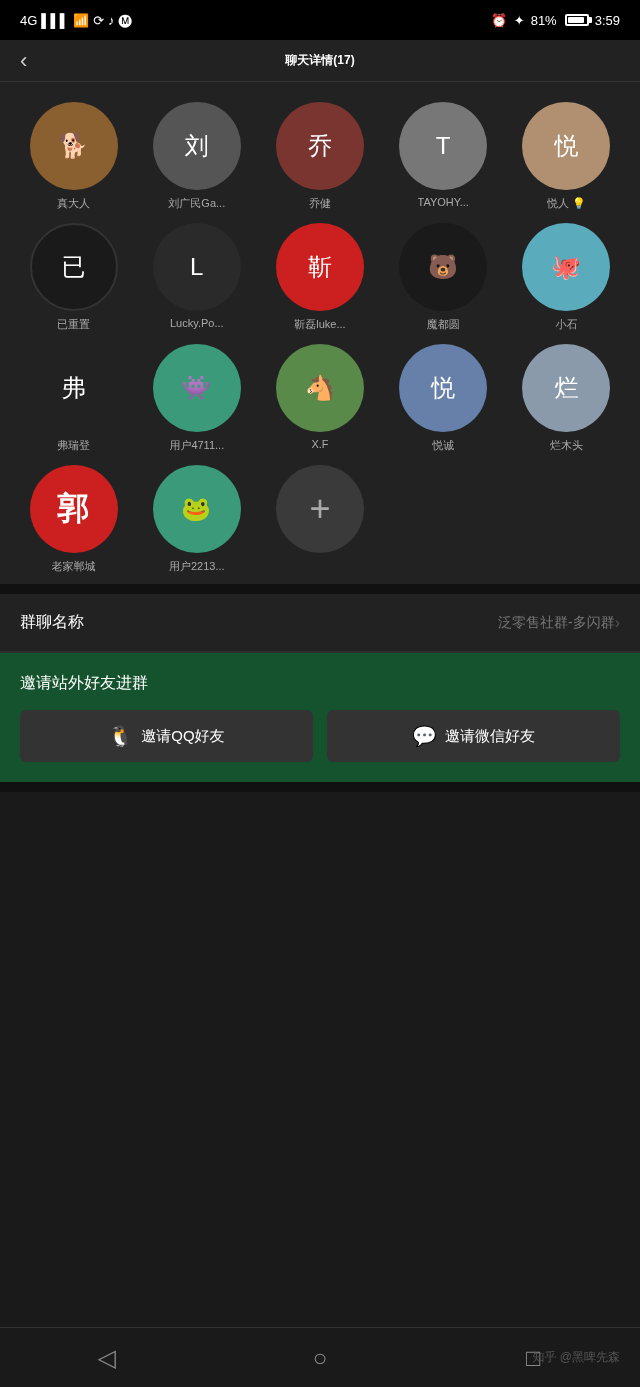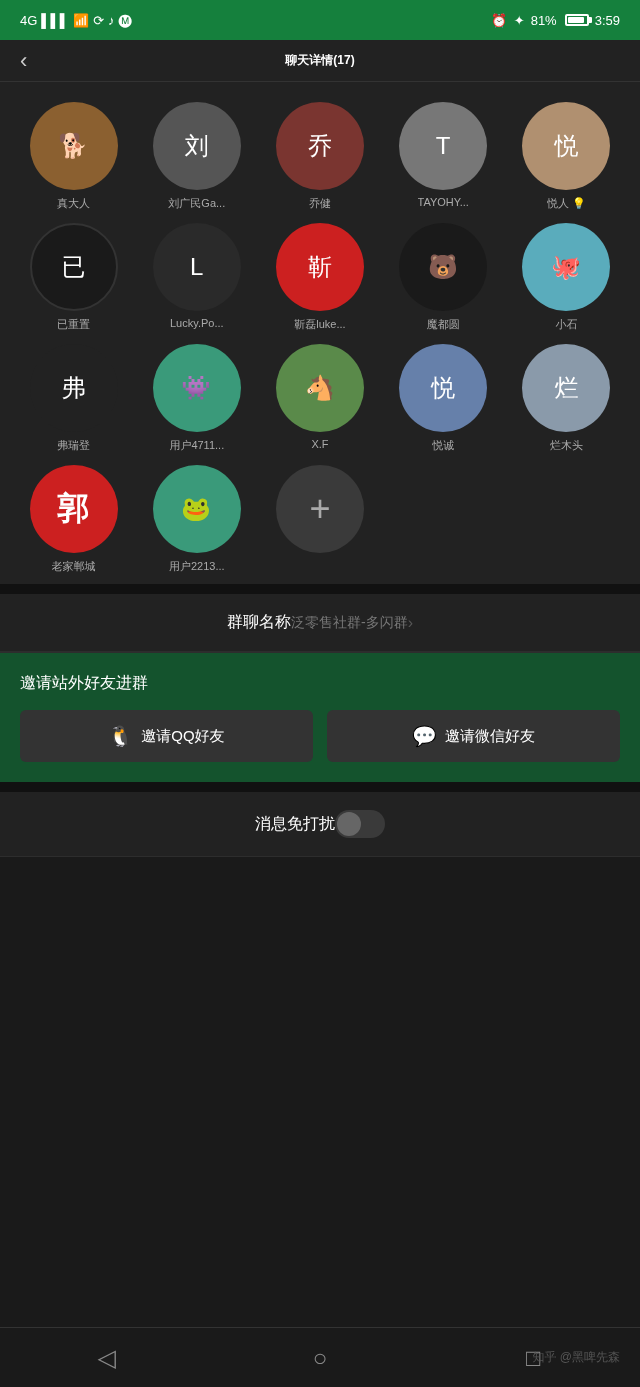--- a/index.html
+++ b/index.html
@@ -12,21 +12,21 @@
       font-family: -apple-system, 'PingFang SC', 'Microsoft YaHei', sans-serif;
       overflow-x: hidden;
     }
 
     
     .status-bar {
       display: flex;
       justify-content: space-between;
       align-items: center;
       padding: 8px 20px;
-      background: #15803d;
+      background: #000000;
       height: 40px;
     }
     .status-left {
       font-size: 13px;
       color: #fff;
       display: flex;
       align-items: center;
       gap: 4px;
     }
     .status-right {
@@ -154,21 +154,21 @@
       background: #111;
     }
 
     
     .settings-section {
       background: #222222;
     }
     .settings-row {
       display: flex;
       align-items: center;
-      justify-content: center;
+      justify-content: space-between;
       padding: 18px 20px;
       border-bottom: 1px solid #2d2d2d;
     }
     .settings-label {
       font-size: 16px;
       color: #fff;
     }
     .settings-value {
       display: flex;
       align-items: center;
@@ -398,26 +398,20 @@
       <span>邀请QQ好友</span>
     </button>
     <button class="invite-btn">
       <span class="invite-btn-icon">💬</span>
       <span>邀请微信好友</span>
     </button>
   </div>
 </div>
 
 <div class="settings-section">
-  <div class="settings-row">
-    <span class="settings-label">消息免打扰</span>
-    <div class="toggle off">
-      <div class="toggle-knob"></div>
-    </div>
-  </div>
 </div>
 
 <div style="height: 80px;"></div>
 
 <div class="bottom-nav">
   <div class="nav-item">
     <span class="nav-icon">◁</span>
   </div>
   <div class="nav-item">
     <span class="nav-icon">○</span>

